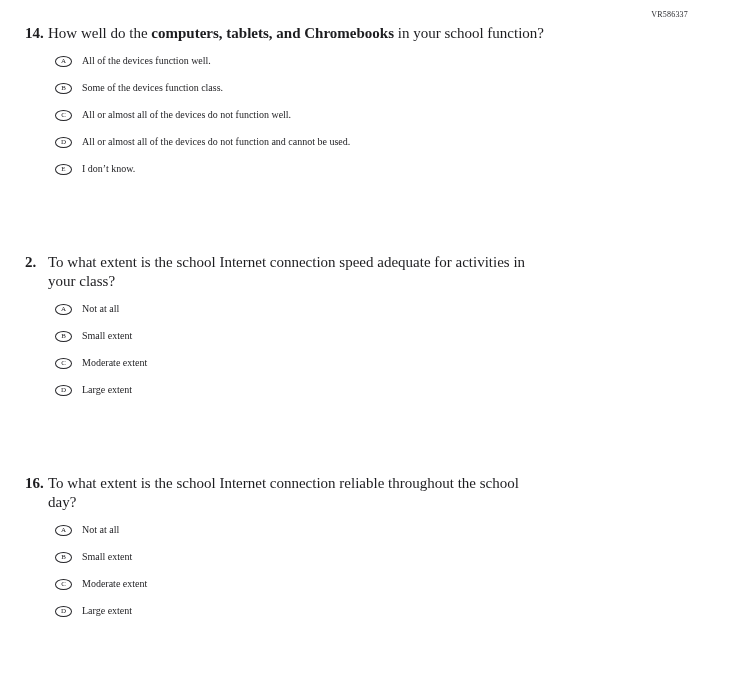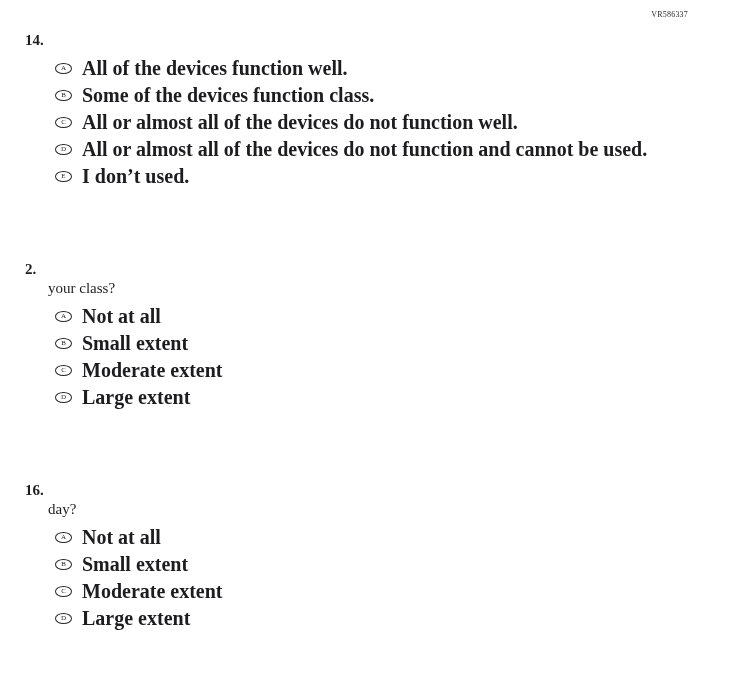--- a/index.html
+++ b/index.html
@@ -19,21 +19,21 @@
   .q-block + .q-block { margin-top: 77px; }
   .vr-code {
     text-align: right;
     font-size: 8px;
     line-height: 9px;
     letter-spacing: 0.2px;
     color: #2c2c30;
   }
   .q-row {
     display: flex;
-    margin-top: 12px;
+    margin-top: 5px;
   }
   .q-number {
     font-weight: bold;
     width: 23px;
     flex-shrink: 0;
     font-size: 15px;
     line-height: 19px;
   }
   .q-text {
     font-size: 15px;
@@ -61,64 +61,64 @@
     align-items: center;
     justify-content: center;
     font-size: 7px;
     line-height: 1;
     color: #26262a;
     margin-right: 10px;
     flex-shrink: 0;
     background: #ffffff;
   }
   .option-label {
-    font-size: 20px;
+    font-size: 10px;
     line-height: 14px;
     white-space: nowrap;
-    font-weight: bold;
   }
 </style>
 </head>
 <body>
 
 <div class="page">
 
   <section class="q-block">
     <div class="vr-code">VR586337</div>
     <div class="q-row">
       <span class="q-number">14.</span>
+      <span class="q-text"><span>How well do the </span><span class="bold-seg">computers, tablets, and Chromebooks</span><span> in your school function?</span></span>
     </div>
     <div class="options">
       <div class="option">
         <span class="bubble">A</span>
         <span class="option-label">All of the devices function well.</span>
       </div>
       <div class="option">
         <span class="bubble">B</span>
         <span class="option-label">Some of the devices function class.</span>
       </div>
       <div class="option">
         <span class="bubble">C</span>
         <span class="option-label">All or almost all of the devices do not function well.</span>
       </div>
       <div class="option">
         <span class="bubble">D</span>
         <span class="option-label">All or almost all of the devices do not function and cannot be used.</span>
       </div>
       <div class="option">
         <span class="bubble">E</span>
-        <span class="option-label">I don’t used.</span>
+        <span class="option-label">I don’t know.</span>
       </div>
     </div>
   </section>
 
   <section class="q-block">
     <div class="q-row">
       <span class="q-number">2.</span>
-      <span class="q-text"><br><span>your class?</span></span>
+      <span class="q-text"><span>To what extent is the school Internet connection speed adequate for activities in</span><br><span>your class?</span></span>
     </div>
     <div class="options">
       <div class="option">
         <span class="bubble">A</span>
         <span class="option-label">Not at all</span>
       </div>
       <div class="option">
         <span class="bubble">B</span>
         <span class="option-label">Small extent</span>
       </div>
@@ -129,21 +129,21 @@
       <div class="option">
         <span class="bubble">D</span>
         <span class="option-label">Large extent</span>
       </div>
     </div>
   </section>
 
   <section class="q-block">
     <div class="q-row">
       <span class="q-number">16.</span>
-      <span class="q-text"><br><span>day?</span></span>
+      <span class="q-text"><span>To what extent is the school Internet connection reliable throughout the school</span><br><span>day?</span></span>
     </div>
     <div class="options">
       <div class="option">
         <span class="bubble">A</span>
         <span class="option-label">Not at all</span>
       </div>
       <div class="option">
         <span class="bubble">B</span>
         <span class="option-label">Small extent</span>
       </div>

